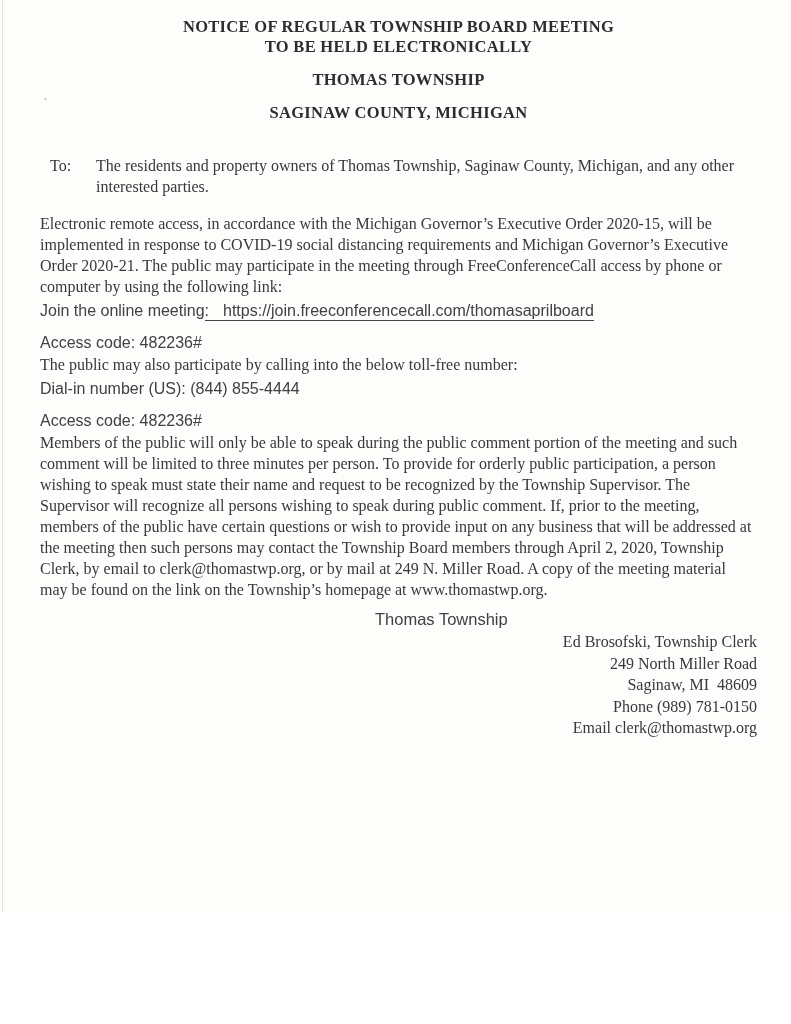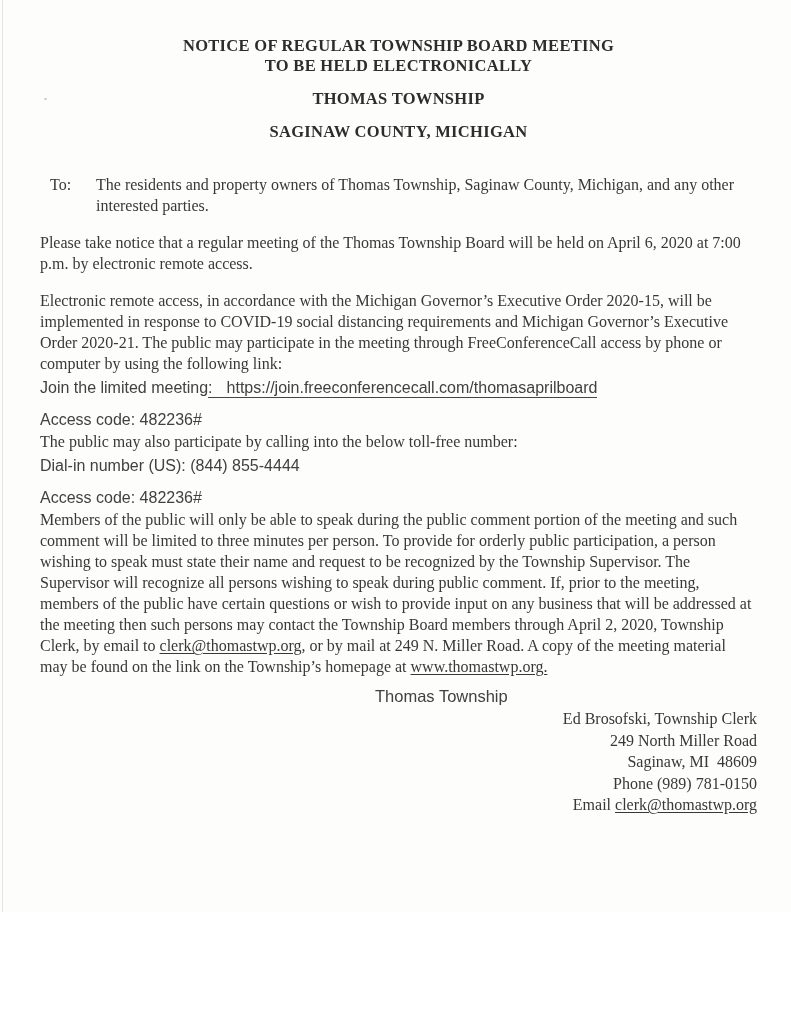--- a/index.html
+++ b/index.html
@@ -3,21 +3,21 @@
 <meta charset="utf-8">
 <style>
   html, body { margin: 0; padding: 0; background: #ffffff; }
 
   .page {
     position: relative;
     width: 791px;
     height: 912px;
     box-sizing: border-box;
     background: #fdfdfc;
-    padding: 36px 34px 0 40px;
+    padding: 17px 34px 0 40px;
     font-family: "Liberation Serif", "DejaVu Serif", serif;
     font-size: 16px;
     line-height: 21px;
     color: #383838;
     overflow: hidden;
   }
 
   
   .scan-edge {
     position: absolute;
@@ -58,21 +58,21 @@
 
   .sans-line {
     font-family: "Liberation Sans", "DejaVu Sans", sans-serif;
     font-size: 16px;
     line-height: 22px;
     color: #414141;
   }
   .sans-first { margin-top: 3px; }
   .sans-next  { margin-top: 10px; }
 
-  .u { text-decoration: underline; text-underline-offset: 2px; }
+  .u { text-underline-offset: 2px; }
 
   .join-underline {
     border-bottom: 1.5px solid #454545;
     padding-bottom: 1px;
   }
   .gap { display: inline-block; width: 14px; }
 
   .signature {
     margin: 8px 0 0 335px;
   }
@@ -96,25 +96,24 @@
     <div>TO BE HELD ELECTRONICALLY</div>
     <div class="spaced">THOMAS TOWNSHIP</div>
     <div class="spaced">SAGINAW COUNTY, MICHIGAN</div>
   </header>
 
   <div class="to-row">
     <span class="to-label">To:</span>
     <span class="to-text">The residents and property owners of Thomas Township, Saginaw County, Michigan, and any other interested parties.</span>
   </div>
 
-  <p class="par">Please take notice that a regular meeting of the Thomas Township Board will be held on April 6, 2020 at 7:00 p.m. by electronic remote access.</p>
 
   <p class="par">Electronic remote access, in accordance with the Michigan Governor’s Executive Order 2020-15, will be implemented in response to COVID-19 social distancing requirements and Michigan Governor’s Executive Order 2020-21. The public may participate in the meeting through FreeConferenceCall access by phone or computer by using the following link:</p>
 
-  <div class="sans-line sans-first"><span>Join the limited meeting</span><span class="join-underline"><span>:</span><span class="gap"></span><span>https://join.freeconferencecall.com/thomasaprilboard</span></span></div>
+  <div class="sans-line sans-first"><span>Join the online meeting</span><span class="join-underline"><span>:</span><span class="gap"></span><span>https://join.freeconferencecall.com/thomasaprilboard</span></span></div>
   <div class="sans-line sans-next">Access code: 482236#</div>
 
   <p class="par-tight">The public may also participate by calling into the below toll-free number:</p>
 
   <div class="sans-line sans-first">Dial-in number (US): (844) 855-4444</div>
   <div class="sans-line sans-next">Access code: 482236#</div>
 
   <p class="par-tight"><span>Members of the public will only be able to speak during the public comment portion of the meeting and such comment will be limited to three minutes per person. To provide for orderly public participation, a person wishing to speak must state their name and request to be recognized by the Township Supervisor. The Supervisor will recognize all persons wishing to speak during public comment. If, prior to the meeting, members of the public have certain questions or wish to provide input on any business that will be addressed at the meeting then such persons may contact the Township Board members through April 2, 2020, Township Clerk, by email to </span><span class="u">clerk@thomastwp.org</span><span>, or by mail at 249 N. Miller Road. A copy of the meeting material may be found on the link on the Township’s homepage at </span><span class="u">www.thomastwp.org.</span></p>
 
 

